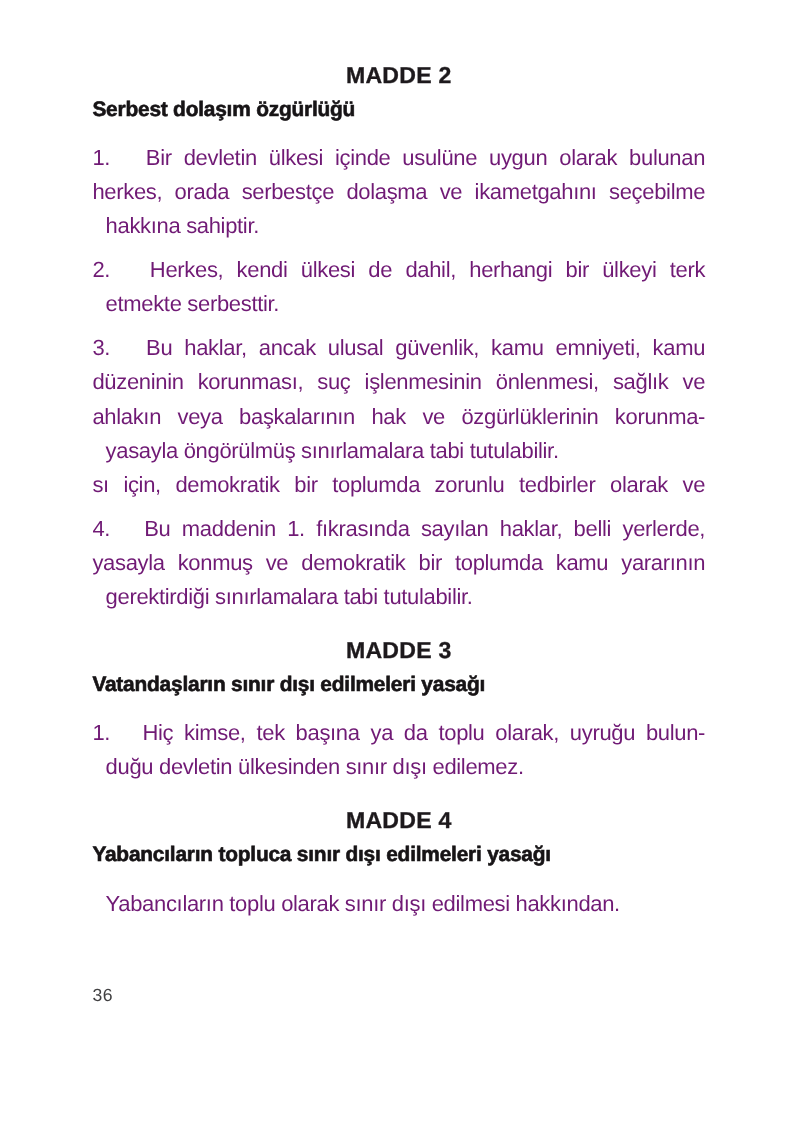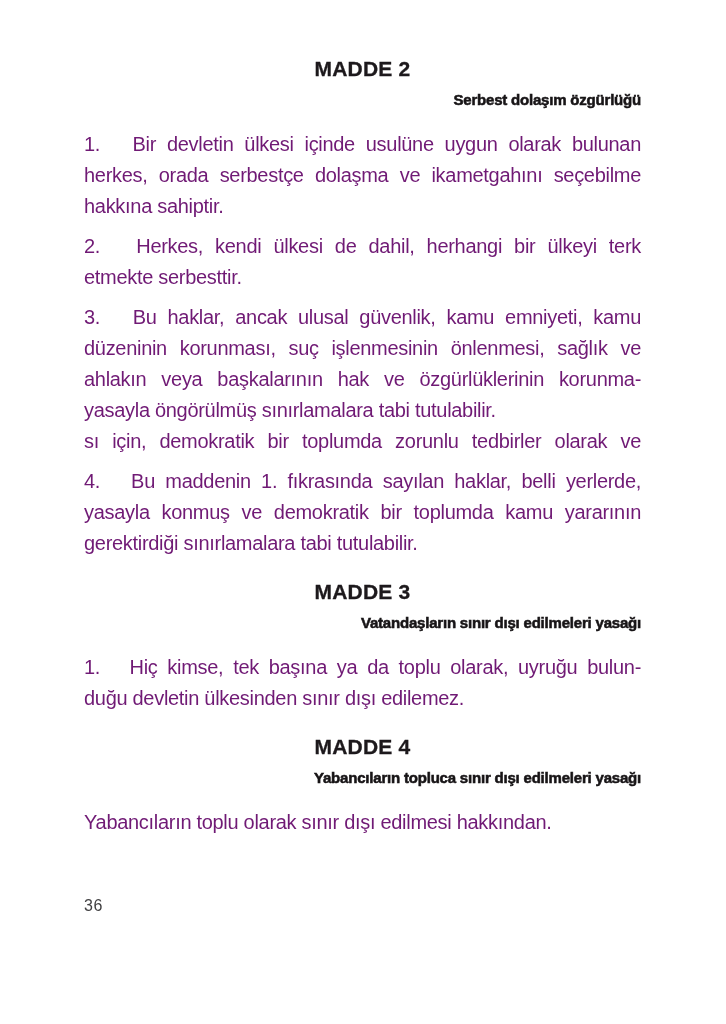--- a/index.html
+++ b/index.html
@@ -23,38 +23,38 @@
     font-family: "Liberation Sans", sans-serif;
     font-size: 21px; line-height: 26px; font-weight: bold;
     letter-spacing: 0.2px;
     text-align: center;
     color: #1d191c;
     -webkit-text-stroke: 0.3px currentColor;
   }
   .title {
     margin: 3px 0 0;
     font-family: "Liberation Sans", sans-serif;
-    font-size: 15px; line-height: 30px; font-weight: bold;
+    font-size: 19px; line-height: 30px; font-weight: bold;
     letter-spacing: -0.2px;
-    text-align: right;
+    text-align: left;
     color: #171416;
     -webkit-text-stroke: 0.55px currentColor;
   }
   .para { margin: 9px 0 0; }
   .article .para:first-of-type { margin-top: 14px; }
   .line {
     font-family: "Liberation Sans", sans-serif;
     font-size: 20px; line-height: 31px;
     letter-spacing: -0.3px;
     color: #701a75;
     text-align: justify;
     text-align-last: justify;
     white-space: pre-wrap;
   }
-  .line.last { text-align-last: left; }
+  .line.last { text-align-last: left; margin-left: 12px; }
   .page-num {
     position: absolute;
     left: 84px; top: 890px;
     font-family: "Liberation Sans", sans-serif;
     font-size: 16px; line-height: 32px;
     letter-spacing: 0.5px;
     color: #414042;
   }
 </style>
 </head>

